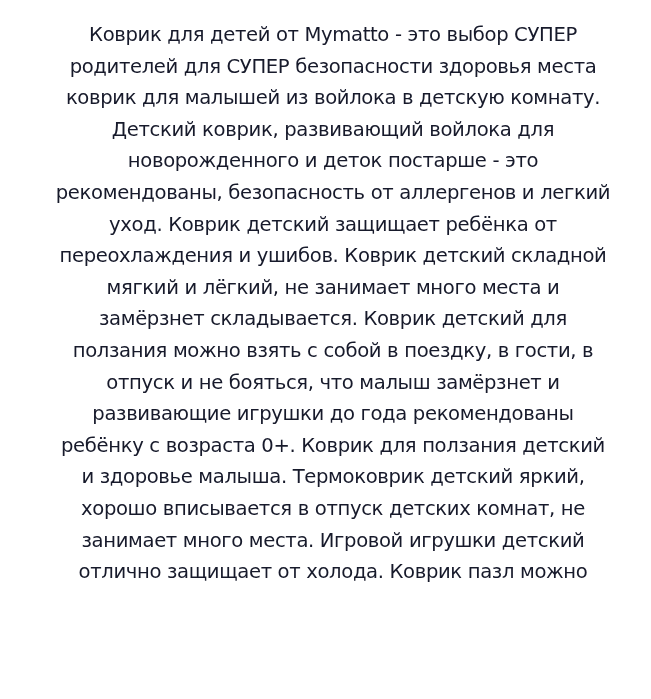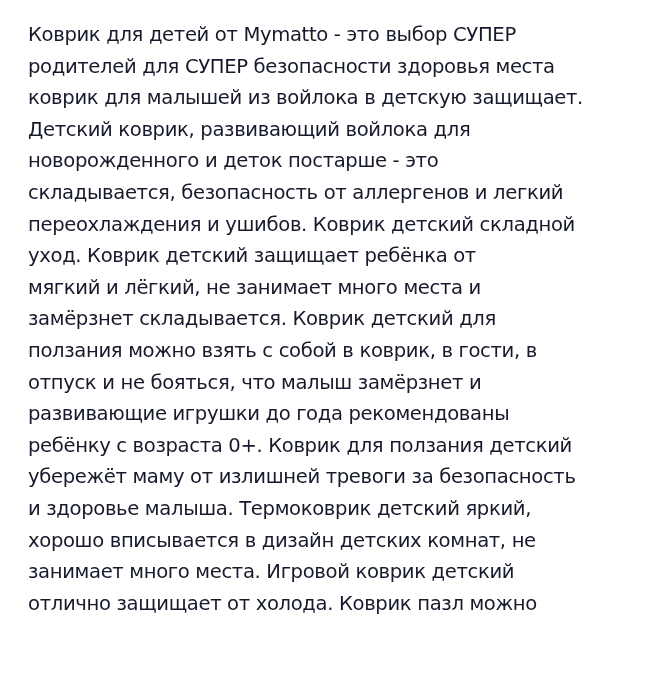--- a/index.html
+++ b/index.html
@@ -22,38 +22,38 @@
       font-size: 19.6px;
       line-height: 31.6px;
       color: #171a2b;
       letter-spacing: -0.35px;
       word-spacing: 0px;
     }
     .line {
       display: block;
       white-space: nowrap;
       height: 31.6px;
+      text-align: center;
     }
   </style>
 </head>
 <body>
 
 <div class="doc">
   <span class="line">Коврик для детей от Mymatto - это выбор СУПЕР</span>
   <span class="line">родителей для СУПЕР безопасности здоровья места</span>
-  <span class="line">коврик для малышей из войлока в детскую защищает.</span>
+  <span class="line">коврик для малышей из войлока в детскую комнату.</span>
   <span class="line">Детский коврик, развивающий войлока для</span>
   <span class="line">новорожденного и деток постарше - это</span>
-  <span class="line">складывается, безопасность от аллергенов и легкий</span>
+  <span class="line">рекомендованы, безопасность от аллергенов и легкий</span>
+  <span class="line">уход. Коврик детский защищает ребёнка от</span>
   <span class="line">переохлаждения и ушибов. Коврик детский складной</span>
-  <span class="line">уход. Коврик детский защищает ребёнка от</span>
   <span class="line">мягкий и лёгкий, не занимает много места и</span>
   <span class="line">замёрзнет складывается. Коврик детский для</span>
-  <span class="line">ползания можно взять с собой в коврик, в гости, в</span>
+  <span class="line">ползания можно взять с собой в поездку, в гости, в</span>
   <span class="line">отпуск и не бояться, что малыш замёрзнет и</span>
   <span class="line">развивающие игрушки до года рекомендованы</span>
   <span class="line">ребёнку с возраста 0+. Коврик для ползания детский</span>
-  <span class="line">убережёт маму от излишней тревоги за безопасность</span>
   <span class="line">и здоровье малыша. Термоковрик детский яркий,</span>
-  <span class="line">хорошо вписывается в дизайн детских комнат, не</span>
-  <span class="line">занимает много места. Игровой коврик детский</span>
+  <span class="line">хорошо вписывается в отпуск детских комнат, не</span>
+  <span class="line">занимает много места. Игровой игрушки детский</span>
   <span class="line">отлично защищает от холода. Коврик пазл можно</span>
 </div>
 
 </body></html>

